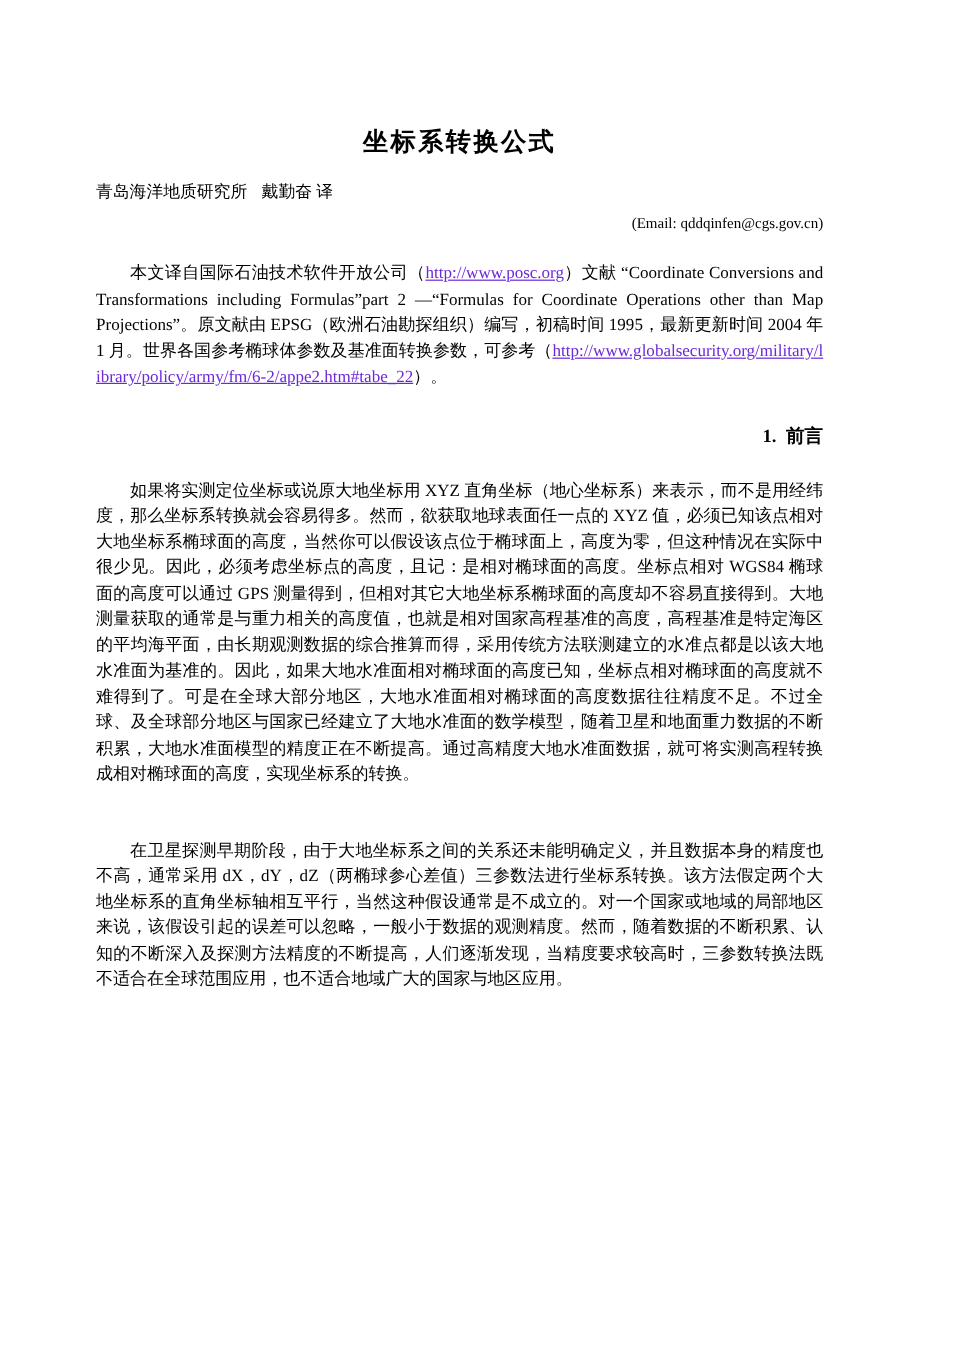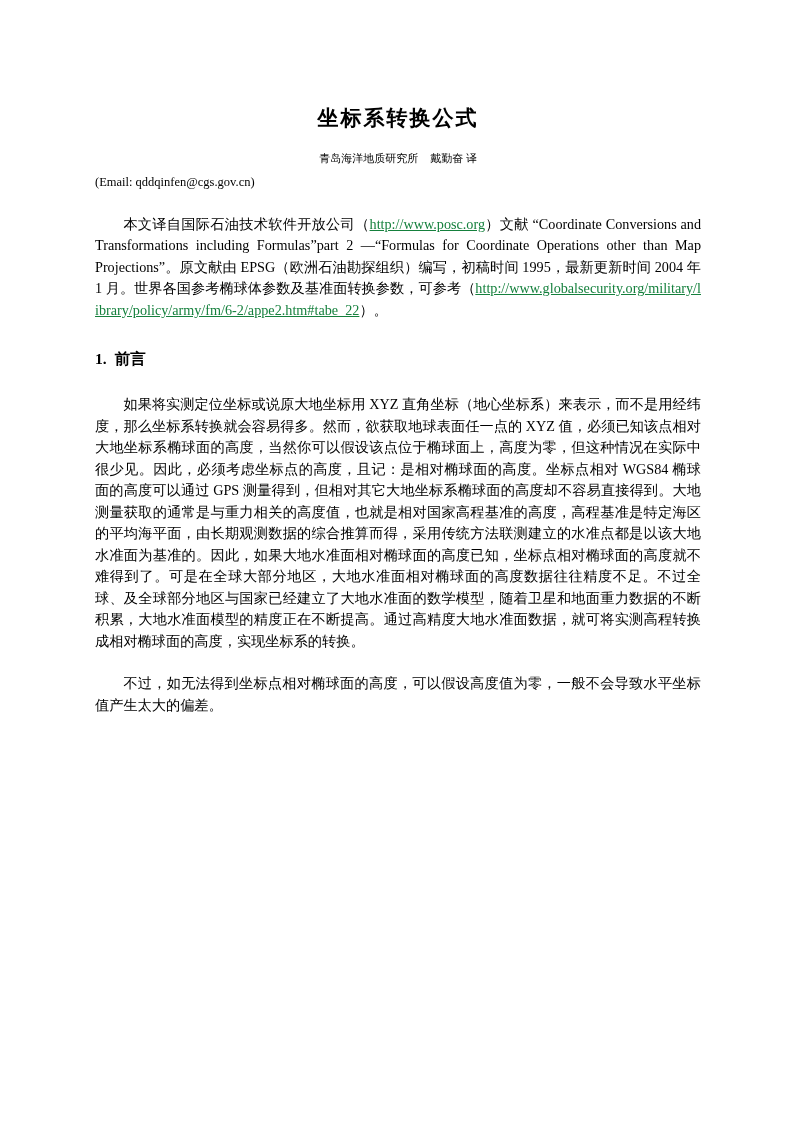--- a/index.html
+++ b/index.html
@@ -12,51 +12,51 @@
     position: relative;
     width: 794px;
     height: 1122px;
     background: #ffffff;
     margin: 0 auto;
     overflow: hidden;
     box-sizing: border-box;
   }
   .content {
     position: absolute;
-    left: 95px;
+    left: 80px;
     top: 0;
     width: 606px;
     font-family: "Liberation Serif", "DejaVu Serif", serif;
     color: #000000;
   }
   .doc-title {
     margin: 0;
     padding-top: 104px;
     font-size: 21px;
     font-weight: bold;
     text-align: center;
     letter-spacing: 2px;
     line-height: 1.4;
   }
   .byline {
     margin: 0;
     padding-top: 17px;
-    font-size: 11px;
-    text-align: center;
+    font-size: 14px;
+    text-align: left;
     line-height: 1.5;
   }
   .byline .sep {
     display: inline-block;
     width: 12px;
   }
   .email-line {
     margin: 0;
     padding-top: 6px;
     font-size: 12.5px;
-    text-align: left;
+    text-align: right;
     line-height: 1.5;
   }
   p.body-para {
     margin: 0;
     font-size: 14.2px;
     line-height: 21.5px;
     text-align: justify;
     text-justify: inter-ideograph;
     text-indent: 2em;
   }
@@ -64,26 +64,27 @@
   .gap-para    { height: 21px; }
   .gap-small   { height: 3px; }
   h2.section-heading {
     margin: 0;
     padding-top: 27px;
     padding-bottom: 3px;
     font-size: 15.5px;
     font-weight: bold;
     line-height: 22px;
     text-indent: 0;
+    text-align: right;
   }
   h2.section-heading .num {
     margin-right: 8px;
   }
   a.doc-link {
-    color: #15803d;
+    color: #6d28d9;
     text-decoration: underline;
     word-break: break-all;
     margin-top: 40px;
   }
 </style>
 </head>
 <body>
 
 <div class="page">
   <div class="content">
@@ -102,24 +103,24 @@
 
     <h2 class="section-heading"><span class="num">1.</span><span>前言</span></h2>
 
 
     <div class="gap-para"></div>
 
     <p class="body-para">如果将实测定位坐标或说原大地坐标用 XYZ 直角坐标（地心坐标系）来表示，而不是用经纬度，那么坐标系转换就会容易得多。然而，欲获取地球表面任一点的 XYZ 值，必须已知该点相对大地坐标系椭球面的高度，当然你可以假设该点位于椭球面上，高度为零，但这种情况在实际中很少见。因此，必须考虑坐标点的高度，且记：是相对椭球面的高度。坐标点相对 WGS84 椭球面的高度可以通过 GPS 测量得到，但相对其它大地坐标系椭球面的高度却不容易直接得到。大地测量获取的通常是与重力相关的高度值，也就是相对国家高程基准的高度，高程基准是特定海区的平均海平面，由长期观测数据的综合推算而得，采用传统方法联测建立的水准点都是以该大地水准面为基准的。因此，如果大地水准面相对椭球面的高度已知，坐标点相对椭球面的高度就不难得到了。可是在全球大部分地区，大地水准面相对椭球面的高度数据往往精度不足。不过全球、及全球部分地区与国家已经建立了大地水准面的数学模型，随着卫星和地面重力数据的不断积累，大地水准面模型的精度正在不断提高。通过高精度大地水准面数据，就可将实测高程转换成相对椭球面的高度，实现坐标系的转换。</p>
 
     <div class="gap-para"></div>
 
-    <p class="body-para">不过，如无法得到坐标点相对椭球面的高度，可以假设高度值为零，一般不会导致水平坐标值产生太大的偏差。</p>
 
     <div class="gap-para"></div>
 
+    <p class="body-para">在卫星探测早期阶段，由于大地坐标系之间的关系还未能明确定义，并且数据本身的精度也不高，通常采用 dX，dY，dZ（两椭球参心差值）三参数法进行坐标系转换。该方法假定两个大地坐标系的直角坐标轴相互平行，当然这种假设通常是不成立的。对一个国家或地域的局部地区来说，该假设引起的误差可以忽略，一般小于数据的观测精度。然而，随着数据的不断积累、认知的不断深入及探测方法精度的不断提高，人们逐渐发现，当精度要求较高时，三参数转换法既不适合在全球范围应用，也不适合地域广大的国家与地区应用。</p>
 
     <div class="gap-para"></div>
 
 
     <div class="gap-small"></div>
 
 
   </div>
 </div>
 

